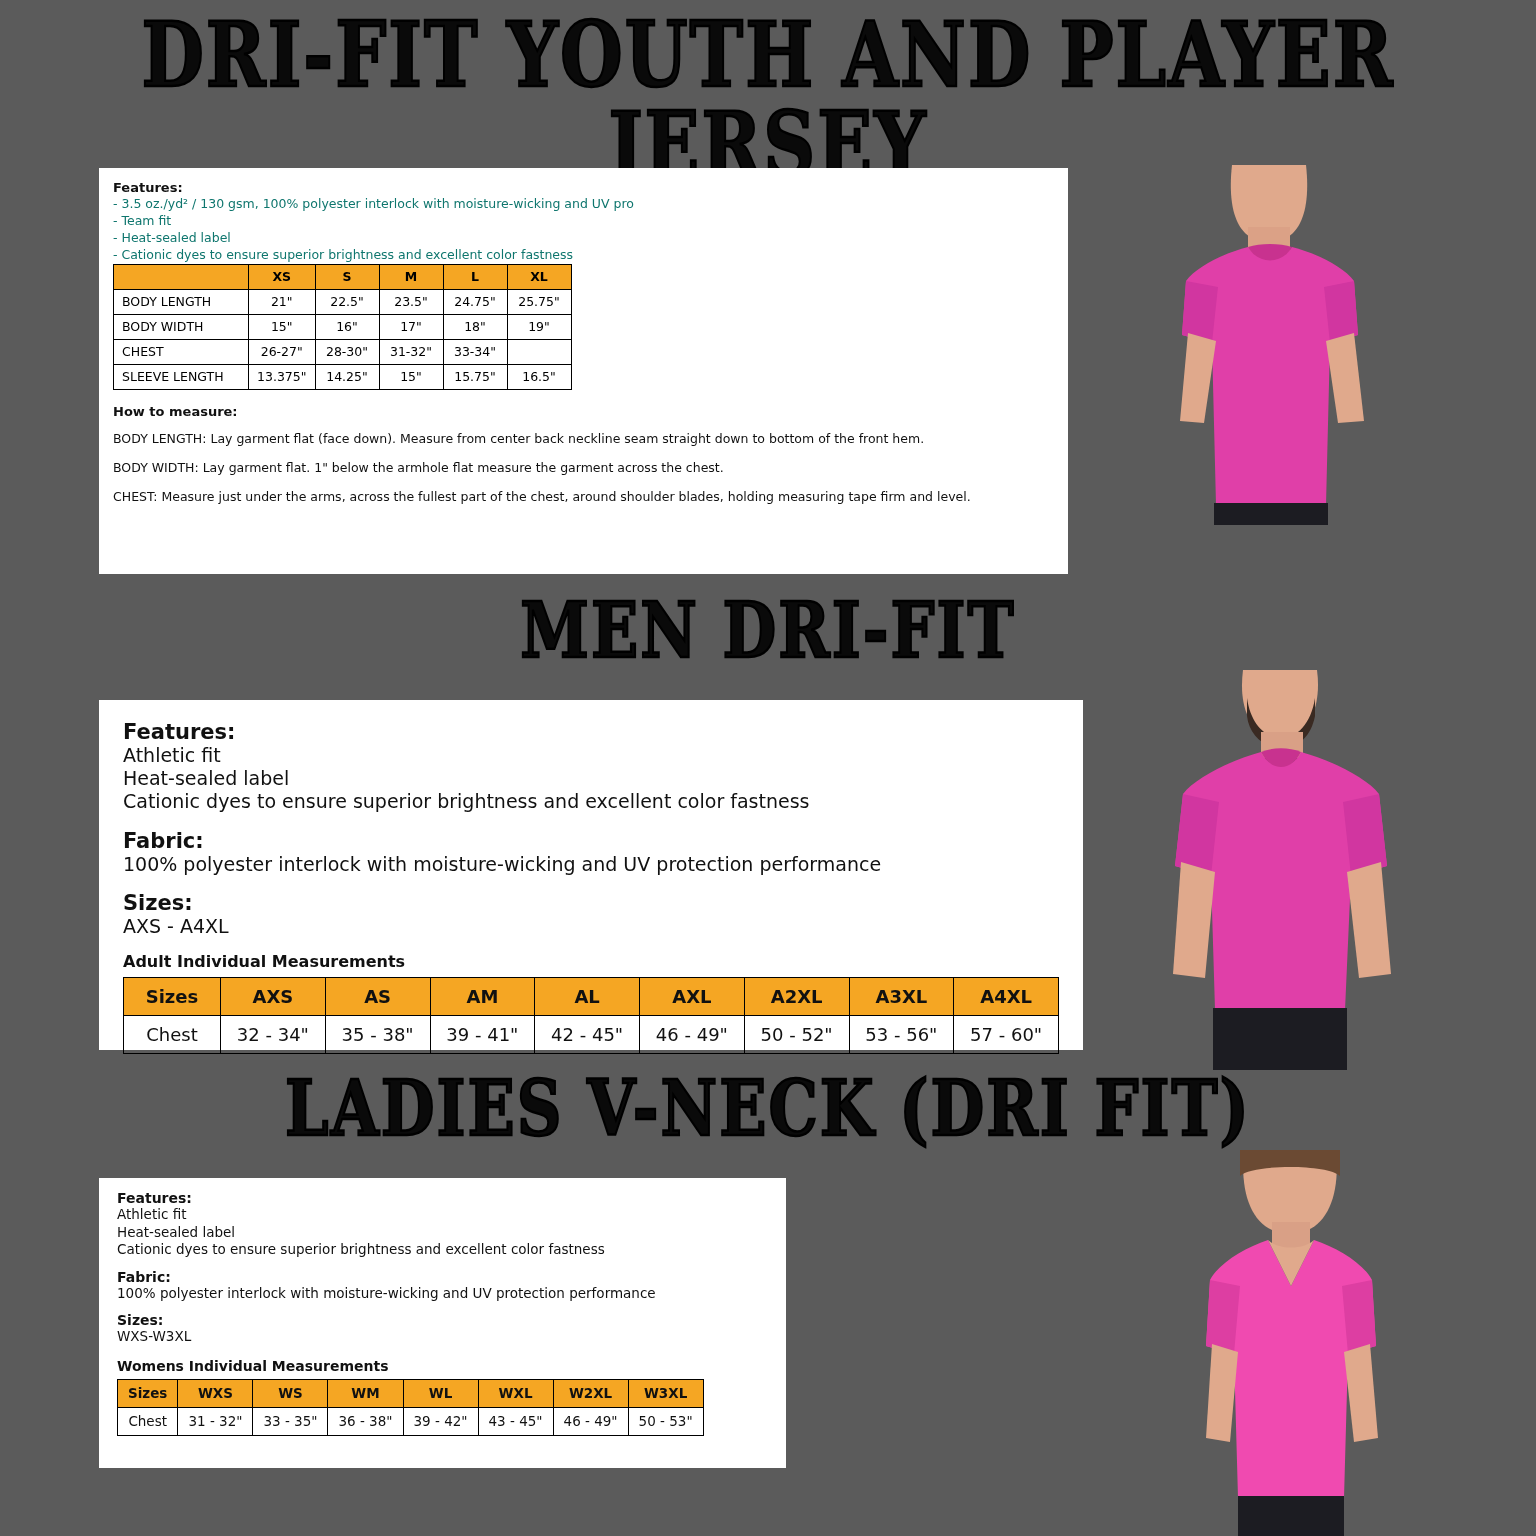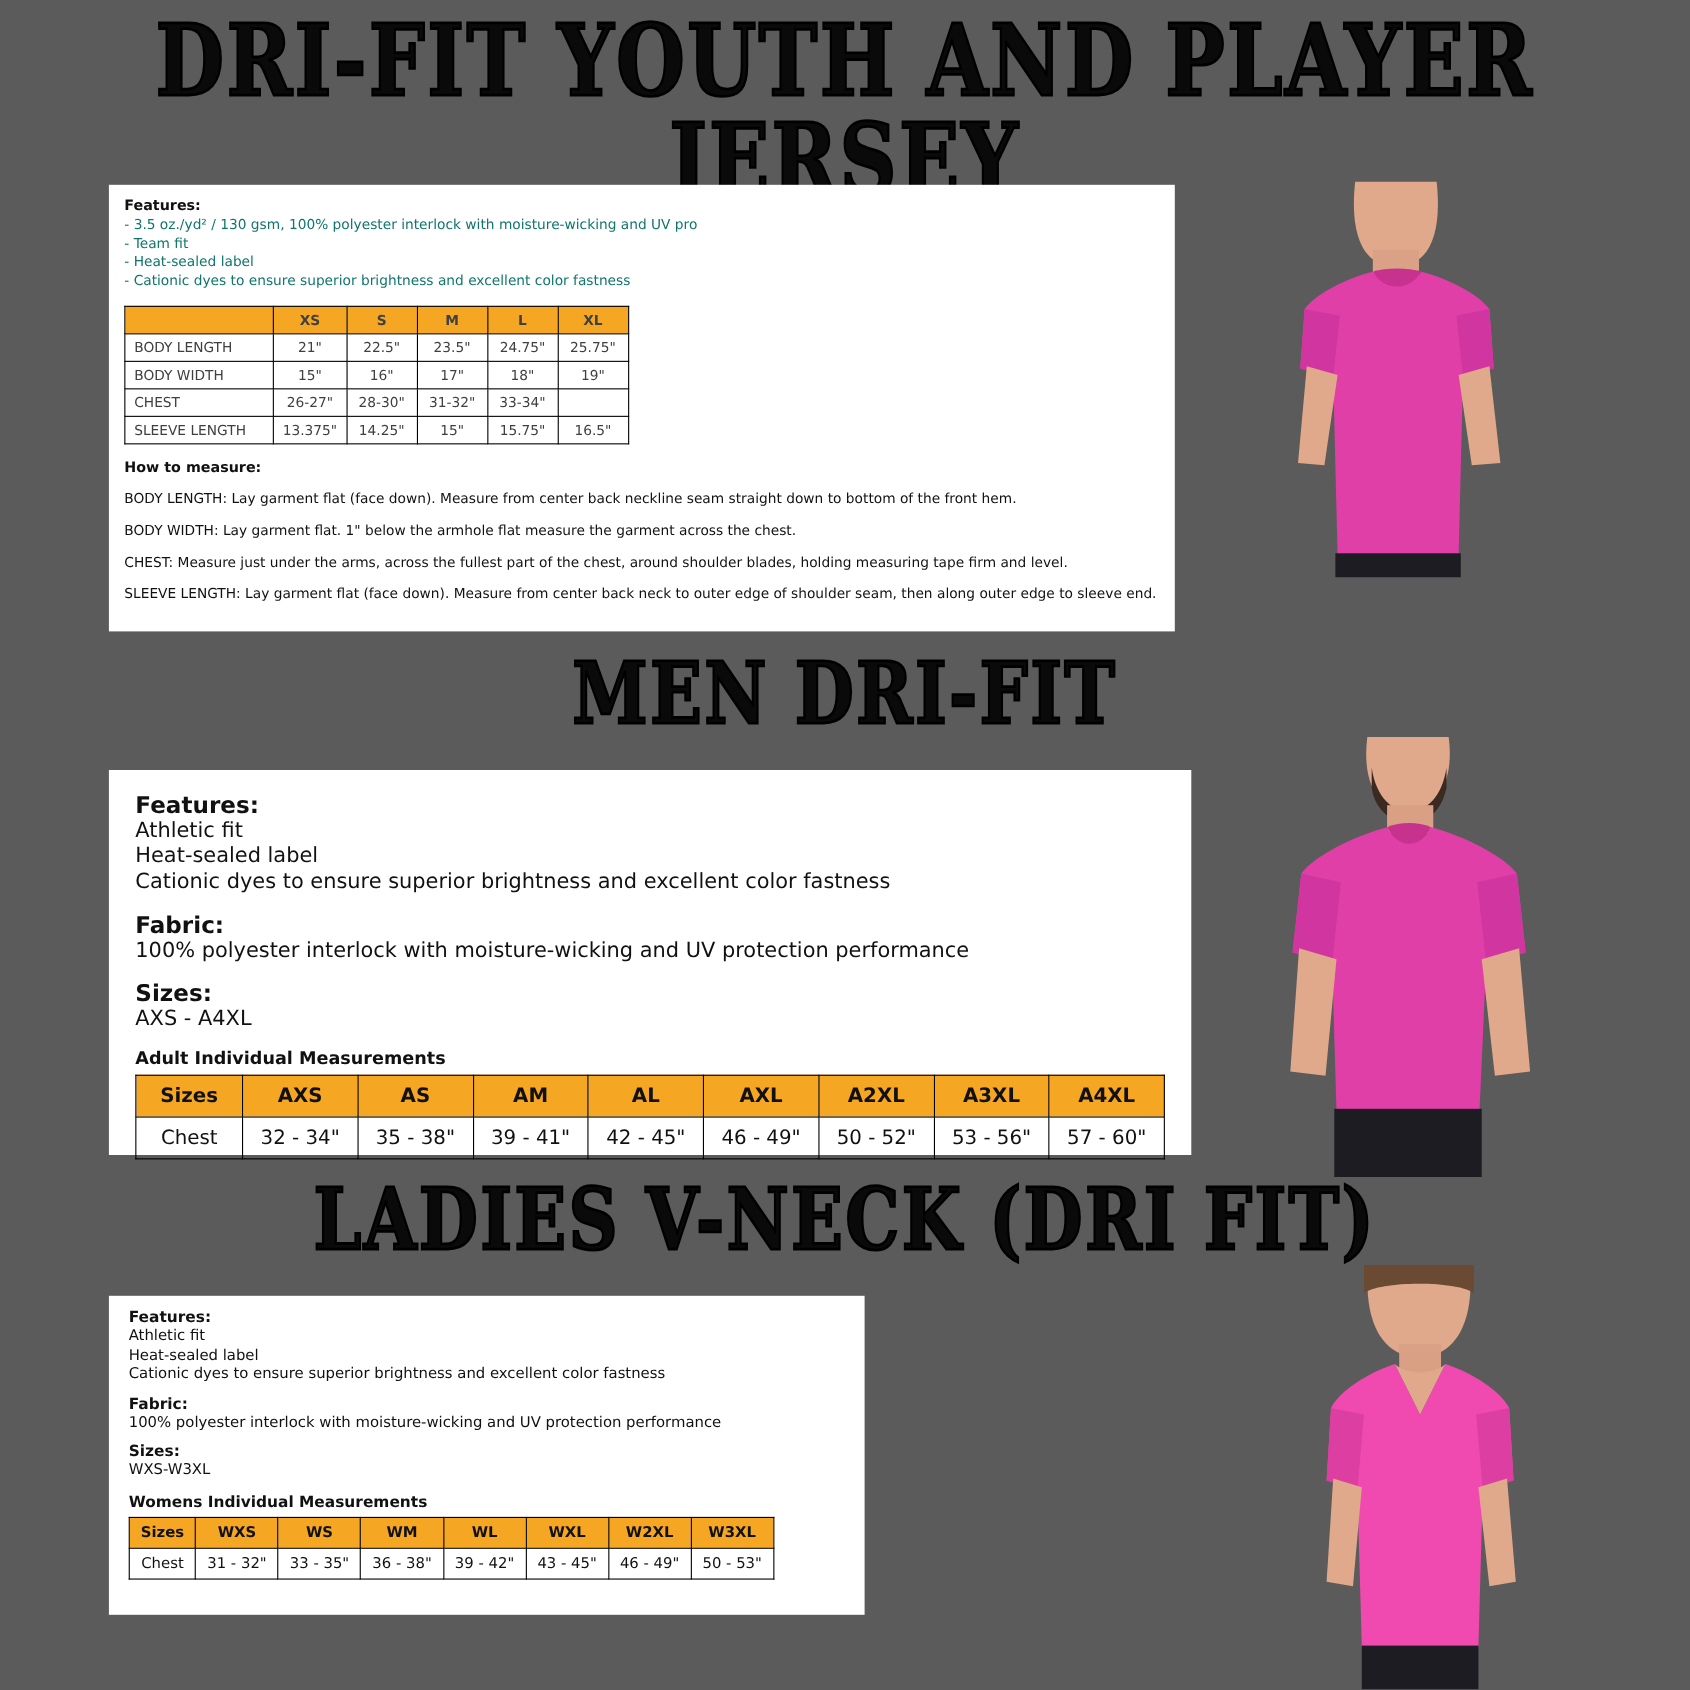--- a/index.html
+++ b/index.html
@@ -43,21 +43,21 @@
   }
   #panel-youth { left:99px; top:168px; width:969px; height:406px; padding:12px 14px; }
   #panel-men   { left:99px; top:700px; width:984px; height:350px; padding:18px 24px; }
   #panel-ladies{ left:99px; top:1178px; width:687px; height:290px; padding:12px 18px; }
 
   .sec-label { font-weight:bold; font-size:13px; color:#111; }
   .feat-list { font-size:12.5px; color:#0f766e; line-height:1.35; margin-top:1px; }
 
   
   table { border-collapse:collapse; }
-  .tbl-youth { margin-top:14px; font-size:12.5px; color:#404040;padding-left:40px; }
+  .tbl-youth { font-size:12.5px; color:#000000;padding-left:40px; }
   .tbl-youth td, .tbl-youth th { border:1px solid #000; height:25px; padding:0 8px; }
   .tbl-youth th { background:#F5A623; font-weight:bold; text-align:center; width:64px; }
   .tbl-youth td.rowhead { text-align:left; width:135px; font-weight:normal; }
   .tbl-youth td.val { text-align:center; width:64px; }
   .tbl-youth td.corner { background:#F5A623; border:1px solid #000; }
 
   .howto { margin-top:14px; }
   .howto p { margin:0 0 13px 0; font-size:12.5px; color:#111; line-height:1.3; }
 
   
@@ -146,21 +146,20 @@
       <td class="val">16.5"</td>
     </tr>
   </tbody>
     </table>
 
   <div class="howto">
     <div class="sec-label" style="margin-bottom:12px;">How to measure:</div>
     <p>BODY LENGTH: Lay garment flat (face down). Measure from center back neckline seam straight down to bottom of the front hem.</p>
     <p>BODY WIDTH: Lay garment flat. 1" below the armhole flat measure the garment across the chest.</p>
     <p>CHEST: Measure just under the arms, across the fullest part of the chest, around shoulder blades, holding measuring tape firm and level.</p>
-    <p>SLEEVE LENGTH: Lay garment flat (face down). Measure from center back neck to outer edge of shoulder seam, then along outer edge to sleeve end.</p>
   </div>
 </div>
 
 <div class="panel" id="panel-men">
   <div class="h">Features:</div>
   <div class="t">Athletic fit</div>
   <div class="t">Heat-sealed label</div>
   <div class="t">Cationic dyes to ensure superior brightness and excellent color fastness</div>
   <div class="gap"></div>
   <div class="h">Fabric:</div>

